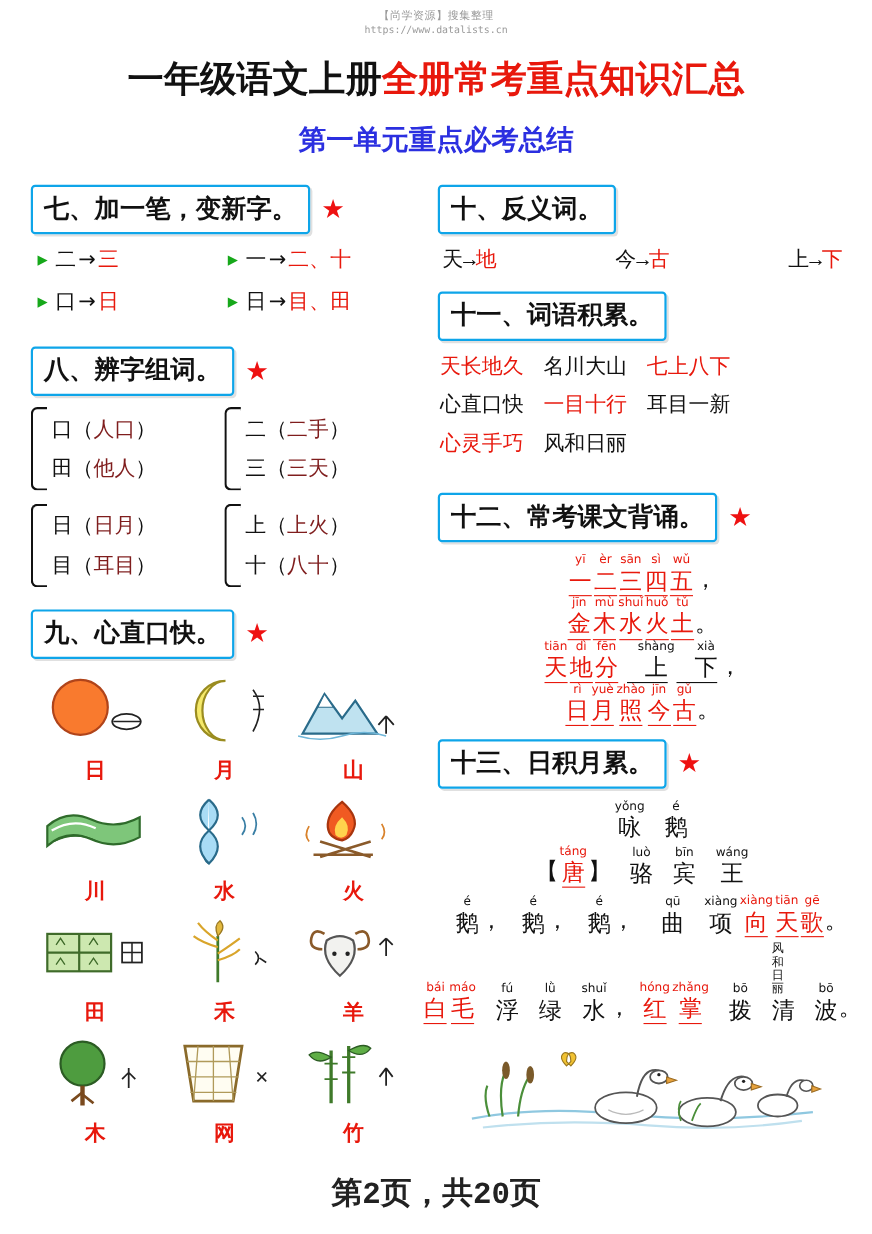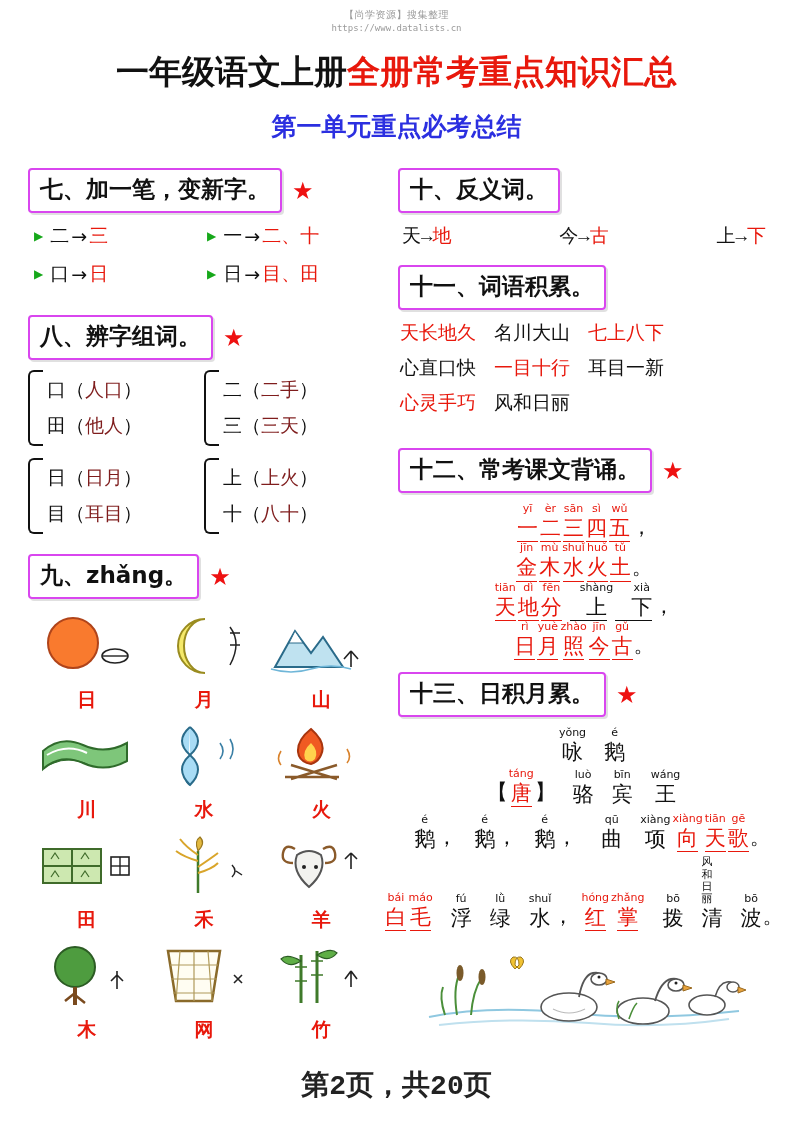--- a/index.html
+++ b/index.html
@@ -34,21 +34,21 @@
     font-family:"DejaVu Sans","Liberation Sans",sans-serif;
   }
 
   
   .col-left{position:absolute;left:28px;top:168px;width:352px;}
   .col-right{position:absolute;left:398px;top:168px;width:372px;}
 
   
   .head-row{display:flex;align-items:center;margin-bottom:10px;}
   .head-box{
-    border:2px solid #d946ef;border-radius:4px;
+    border:2px solid #0ea5e9;border-radius:4px;
     padding:4px 10px 6px 10px;
     font-size:23px;font-weight:bold;color:#111;white-space:nowrap;
     font-family:"DejaVu Sans","Liberation Sans",sans-serif;
     box-shadow:2px 2px 0 rgba(0,0,0,.12);
   }
   .star{
     color:#ee1111;font-size:24px;margin-left:10px;line-height:1;
   }
 
   
@@ -224,21 +224,21 @@
             </div>
             <div class="pair-row">
               <span>十</span>（<span class="ans">八十</span>）
             </div>
           </div>
         </div>
       </div>
     </div>
 
     <div class="head-row" style="margin-top:14px;">
-      <div class="head-box">九、zhǎng。</div>
+      <div class="head-box">九、心直口快。</div>
       <div class="star">★</div>
     </div>
 
     <div class="picto-grid">
 
       <div class="picto">
         <div class="art">
           <svg width="108" height="72" viewBox="0 0 108 72">
             <circle cx="40" cy="32" r="25" fill="#f97a2e" stroke="#b0441a" stroke-width="2"></circle>
             <ellipse cx="82" cy="45" rx="13" ry="7" fill="none" stroke="#222" stroke-width="1.6"></ellipse>

